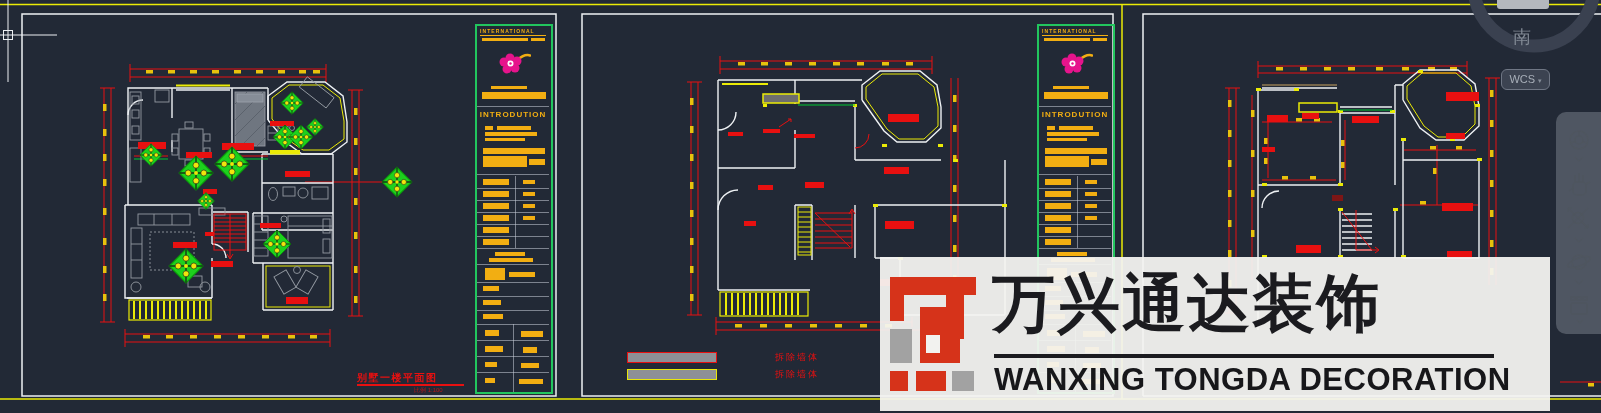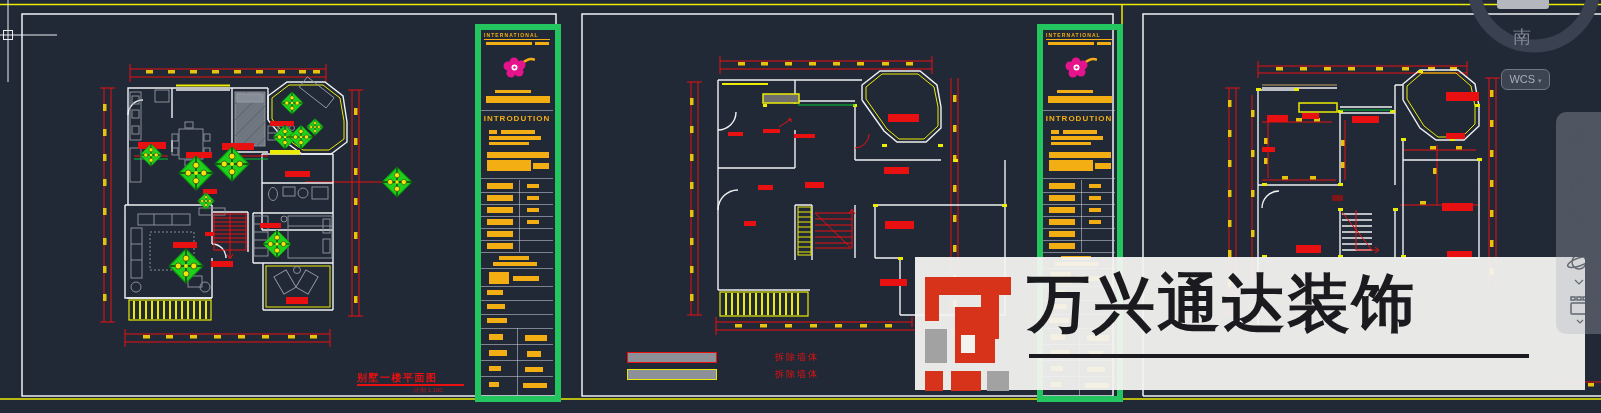--- a/index.html
+++ b/index.html
@@ -1,21 +1,21 @@
 <!DOCTYPE html>
 <html><head>
 <meta charset="utf-8">
 <style>
   html,body{margin:0;padding:0;background:#15181f;}
   .canvas{position:relative;width:1601px;height:413px;background:#222936;overflow:hidden;
           font-family:"Liberation Sans",sans-serif;}
   svg.layer{position:absolute;left:0;top:0;z-index:1;}
 
   
-  .tb{position:absolute;width:74px;height:366px;border:6px solid #22c55e;z-index:2;}
+  .tb{position:absolute;width:74px;height:366px;border:2px solid #22c55e;z-index:2;}
   .tb .gb{position:absolute;background:#f2ae12;}
   .tb .tb-line{position:absolute;left:0;width:72px;height:1px;background:rgba(200,206,216,.55);}
   .tb .tb-vline{position:absolute;width:1px;background:rgba(200,206,216,.55);}
   .tb-header{position:absolute;top:2px;left:3px;width:66px;color:#f2ae12;font-size:5px;font-weight:bold;
              letter-spacing:1.1px;border-bottom:1px solid #f2ae12;padding-bottom:1px;white-space:nowrap;overflow:hidden;}
   .tb-intro{position:absolute;top:84px;left:0;width:72px;text-align:center;color:#f2ae12;
             font-size:8px;font-weight:bold;letter-spacing:1px;}
   .tb-flower{position:absolute;left:20px;top:22px;}
 
   
@@ -34,21 +34,21 @@
   .wcs-pill{position:absolute;left:1501px;top:69px;width:47px;height:19px;background:rgba(128,136,150,.28);
             border:1px solid #6f7684;border-radius:6px;color:#a7aeb8;font-size:11px;line-height:19px;
             text-align:center;z-index:2;}
   .wcs-pill .dd{font-size:7px;color:#8a919c;}
 
   
   .navbar{position:absolute;left:1556px;top:112px;width:54px;height:222px;
           background:rgba(173,179,188,.33);border-radius:10px 0 0 10px;z-index:6;}
 
   
-  .wm{position:absolute;left:915px;top:257px;width:670px;height:133px;background:rgba(244,244,241,.94);z-index:5;}
+  .wm{position:absolute;left:880px;top:257px;width:670px;height:154px;background:rgba(244,244,241,.94);z-index:5;}
   .wm-logo{position:absolute;left:10px;top:16px;width:88px;height:124px;}
   .wm-logo div{position:absolute;}
   .wm-cn{position:absolute;left:112px;top:4px;width:552px;color:#1b1b1f;font-size:63px;font-weight:bold;
          letter-spacing:2px;white-space:nowrap;overflow:hidden;}
   .wm-underline{position:absolute;left:114px;top:97px;width:500px;height:4px;background:#1b1b1f;}
   .wm-en{position:absolute;left:114px;top:105px;width:552px;color:#17171a;font-size:31px;font-weight:bold;
          letter-spacing:.5px;white-space:nowrap;overflow:hidden;}
 </style>
 </head>
 <body>
@@ -597,20 +597,21 @@
     <div style="left:0;top:22px;width:14px;height:26px;background:#d6331a;"></div>
     <div style="left:0;top:56px;width:22px;height:34px;background:#a2a2a2;"></div>
     <div style="left:30px;top:34px;width:40px;height:56px;background:#d6331a;"></div>
     <div style="left:36px;top:62px;width:14px;height:18px;background:#f2f2ef;"></div>
     <div style="left:0;top:98px;width:18px;height:20px;background:#d6331a;"></div>
     <div style="left:26px;top:98px;width:30px;height:20px;background:#d6331a;"></div>
     <div style="left:62px;top:98px;width:22px;height:20px;background:#a2a2a2;"></div>
   </div>
   <div class="wm-cn">万兴通达装饰</div>
   <div class="wm-underline"></div>
+  <div class="wm-en">WANXING TONGDA DECORATION</div>
 </div>
 
 <div class="navbar">
   <svg width="54" height="222" viewBox="0 0 54 222">
     <g stroke="#4f565f" stroke-width="1.5" fill="none" opacity="0.85">
       <g>
         <circle cx="23" cy="28" r="9"></circle>
             <circle cx="23" cy="28" r="4"></circle>
         <path d="M23,19 v5 M14.5,31 l4.5,-1.5 M31.5,31 l-4.5,-1.5"></path>
         <path d="M19,45 l4,4 4,-4" stroke-width="1.2"></path>

